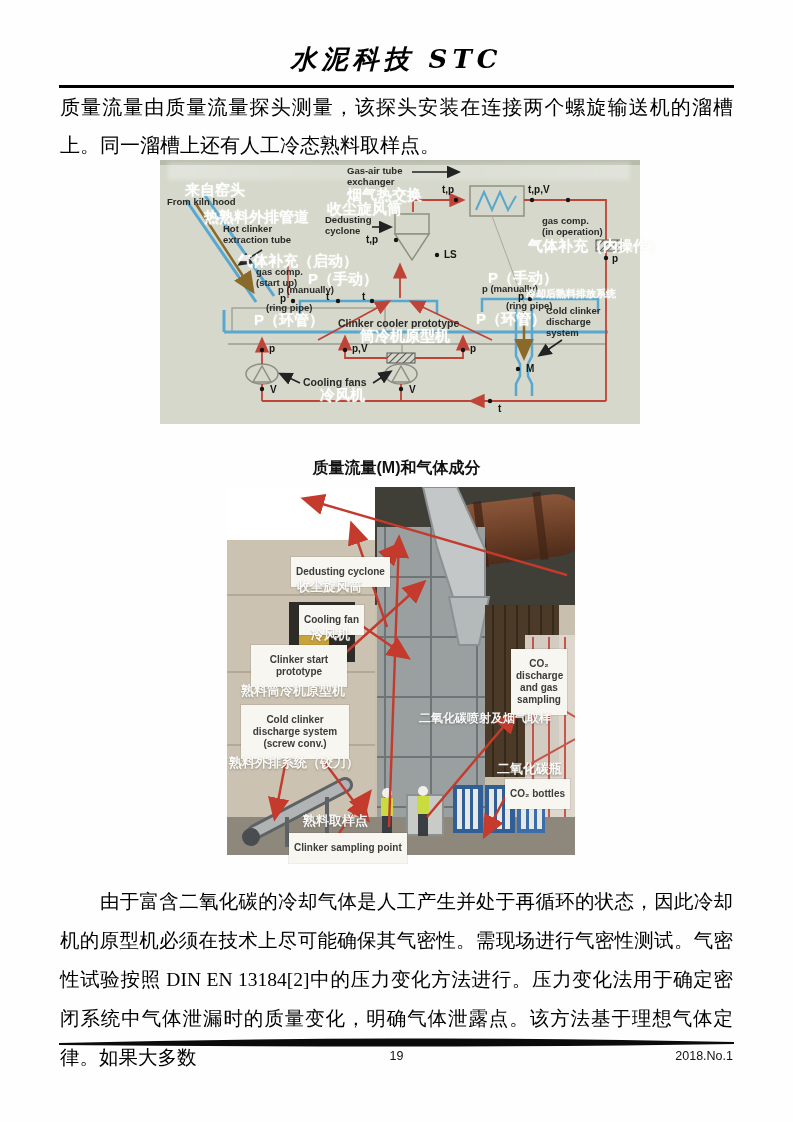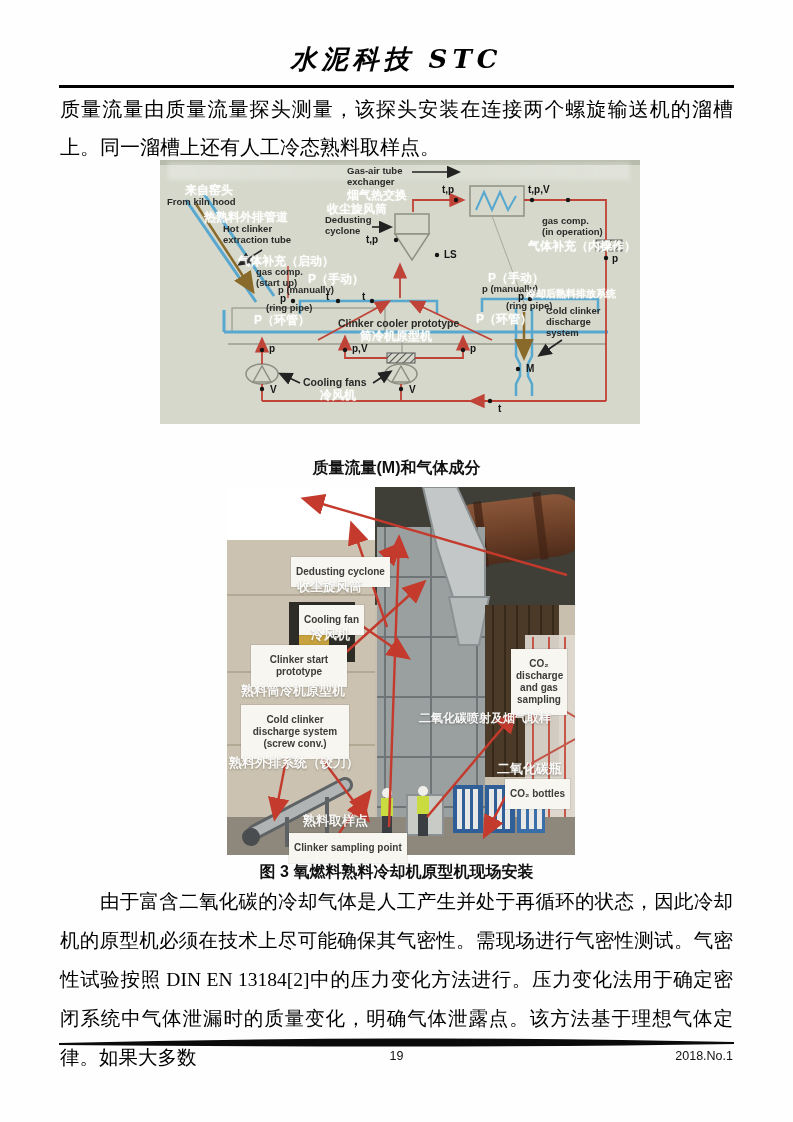--- a/index.html
+++ b/index.html
@@ -3,32 +3,32 @@
 <meta charset="utf-8">
 <style>
   html,body{margin:0;padding:0;background:#ffffff;}
   .page{position:relative;width:793px;height:1122px;background:#fefefe;overflow:hidden;
         font-family:"Liberation Serif","DejaVu Serif",serif;color:#000;}
   .journal-title{position:absolute;top:42px;left:0;width:100%;text-align:center;
         font-family:"DejaVu Serif",serif;font-style:italic;font-weight:700;
         font-size:26px;letter-spacing:5px;}
   .header-rule{position:absolute;top:85px;left:59px;width:675px;height:3px;background:#000;}
   .para{position:absolute;left:60px;width:673px;text-align:justify;}
-  .para1{top:90px;font-size:20px;line-height:38px;}
+  .para1{top:90px;font-size:20px;line-height:38px;font-family:Liberation Mono, monospace;}
   .para2{top:882px;font-size:19.5px;line-height:39px;text-indent:2.05em;}
   .caption{position:absolute;left:60px;width:673px;text-align:center;
         font-family:"Liberation Sans","DejaVu Sans",sans-serif;font-weight:700;
         font-size:16px;line-height:20px;color:#111;}
   
   .fig2{position:absolute;left:160px;top:160px;width:480px;height:264px;background:#d5d8cb;}
   .fig2 svg{position:absolute;left:0;top:0;}
   .f2t{position:absolute;white-space:nowrap;font-family:"Liberation Sans",sans-serif;
        font-weight:700;color:#2a2a28;font-size:9.5px;line-height:10.5px;}
   .f2w{position:absolute;white-space:nowrap;font-family:"Liberation Sans",sans-serif;
-       font-weight:700;color:rgba(255,255,255,.95);font-size:12px;line-height:12px;
+       font-weight:700;color:rgba(255,255,255,.95);font-size:15px;line-height:12px;
        text-shadow:0 0 2px rgba(235,238,228,.9);}
   .f2pt{position:absolute;white-space:nowrap;font-family:"Liberation Sans",sans-serif;
        font-weight:700;color:#151515;font-size:10px;line-height:11px;}
   .ghost{position:absolute;left:8px;top:2px;width:462px;height:18px;
        background:linear-gradient(90deg,rgba(255,255,255,.32),rgba(255,255,255,.14),rgba(255,255,255,.3));
        filter:blur(2px);}
   .fig2edge{position:absolute;left:0;top:0;width:480px;height:5px;background:#b7bbab;}
   
   .fig3{position:absolute;left:227px;top:487px;width:348px;height:368px;background:#c9c0af;}
   .fig3 svg{position:absolute;left:0;top:0;}
@@ -381,21 +381,20 @@
     <div class="f3w" style="left:270px;top:274px">二氧化碳瓶</div>
     <div class="f3box" style="left:278px;top:292px">
         <span>CO₂ bottles</span>
       </div>
     <div class="f3w" style="left:76px;top:326px">熟料取样点</div>
     <div class="f3box" style="left:62px;top:346px">
         <span>Clinker sampling point</span>
       </div>
   </div>
 
-  <div class="caption" style="top:862px">图 3 氧燃料熟料冷却机原型机现场安装</div>
 
   <div class="para para2">由于富含二氧化碳的冷却气体是人工产生并处于再循环的状态，因此冷却机的原型机必须在技术上尽可能确保其气密性。需现场进行气密性测试。气密性试验按照 DIN EN 13184[2]中的压力变化方法进行。压力变化法用于确定密闭系统中气体泄漏时的质量变化，明确气体泄露点。该方法基于理想气体定律。如果大多数</div>
 
   <svg class="footer-rule" width="675" height="12" viewBox="0 0 675 12">
     <path d="M0,6 Q170,2 336,1.5 Q510,1 675,5 L675,7 Q510,9.5 336,9.5 Q170,9.5 0,8 Z" fill="#0b0b0b"></path>
   </svg>
   <div class="footer-page">19</div>
   <div class="footer-issue">2018.No.1</div>
 
 </div>

